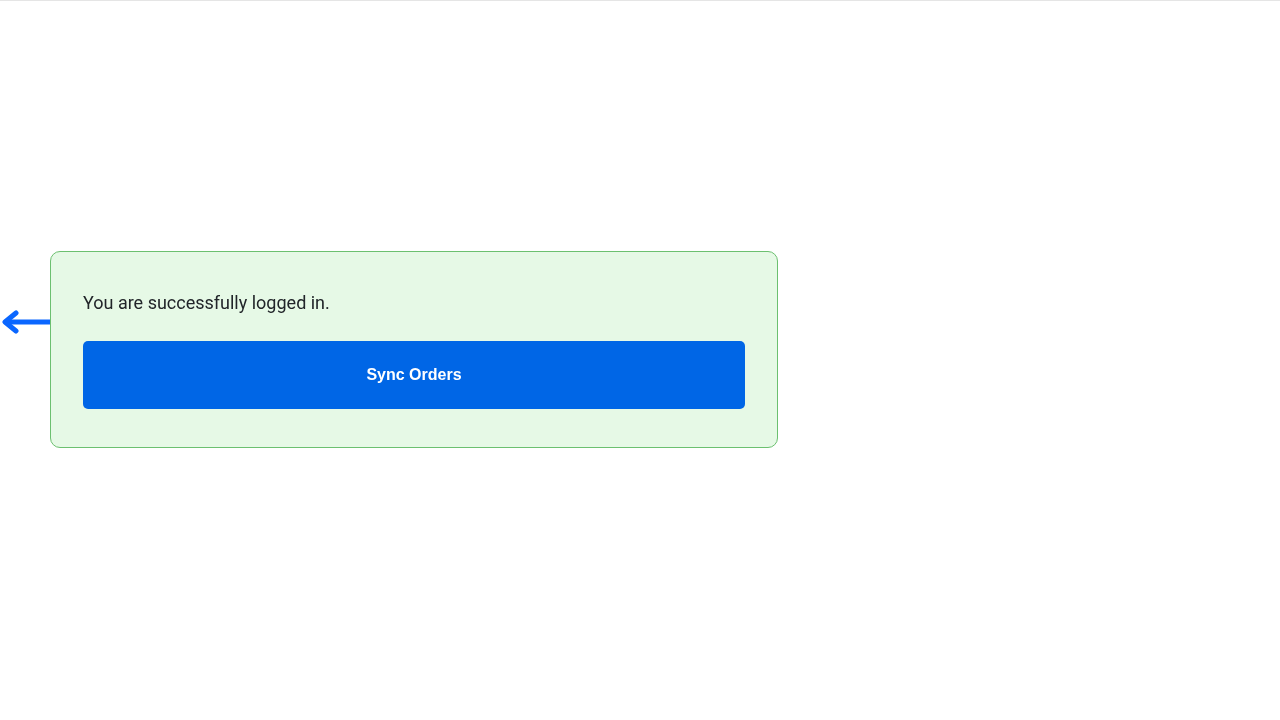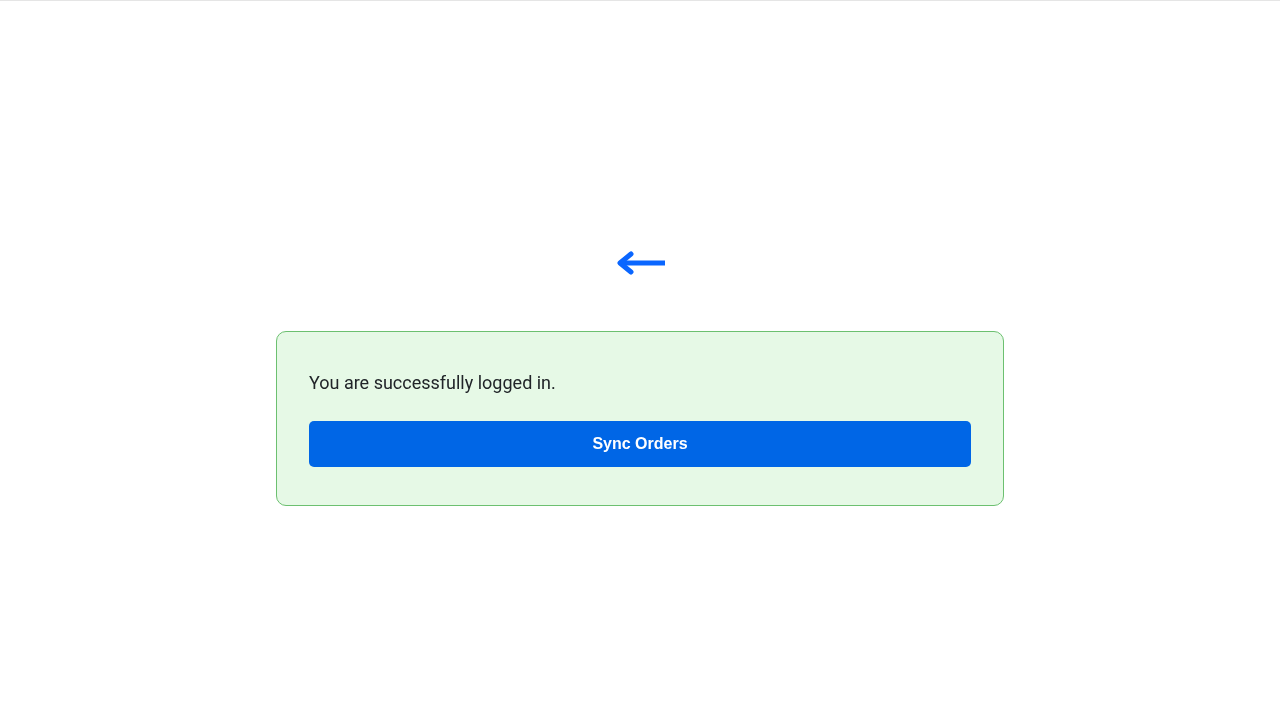--- a/index.html
+++ b/index.html
@@ -12,21 +12,21 @@
       width: 1280px;
       height: 720px;
       background: #ffffff;
       font-family: -apple-system, BlinkMacSystemFont, "Segoe UI", Roboto, "Helvetica Neue", Arial, sans-serif;
       border-top: 1px solid #e5e5e5;
     }
     
     .container {
       width: 100%;
       display: flex;
-      flex-direction: column;
+      flex-direction: row;
       align-items: center;
       padding-top: 250px;
     }
     
     .back-arrow {
       margin-bottom: 52px;
       cursor: pointer;
       display: inline-block;
     }
     
@@ -44,21 +44,21 @@
       margin-bottom: 28px;
     }
     
     .sync-button {
       display: block;
       width: 100%;
       background: #0066e6;
       color: #ffffff;
       border: none;
       border-radius: 5px;
-      padding: 14px 0;
+      padding: 25px 0;
       font-size: 16px;
       font-weight: 600;
       cursor: pointer;
       text-align: center;
     }
   </style>
 </head>
 <body>
 
 <div class="container">

